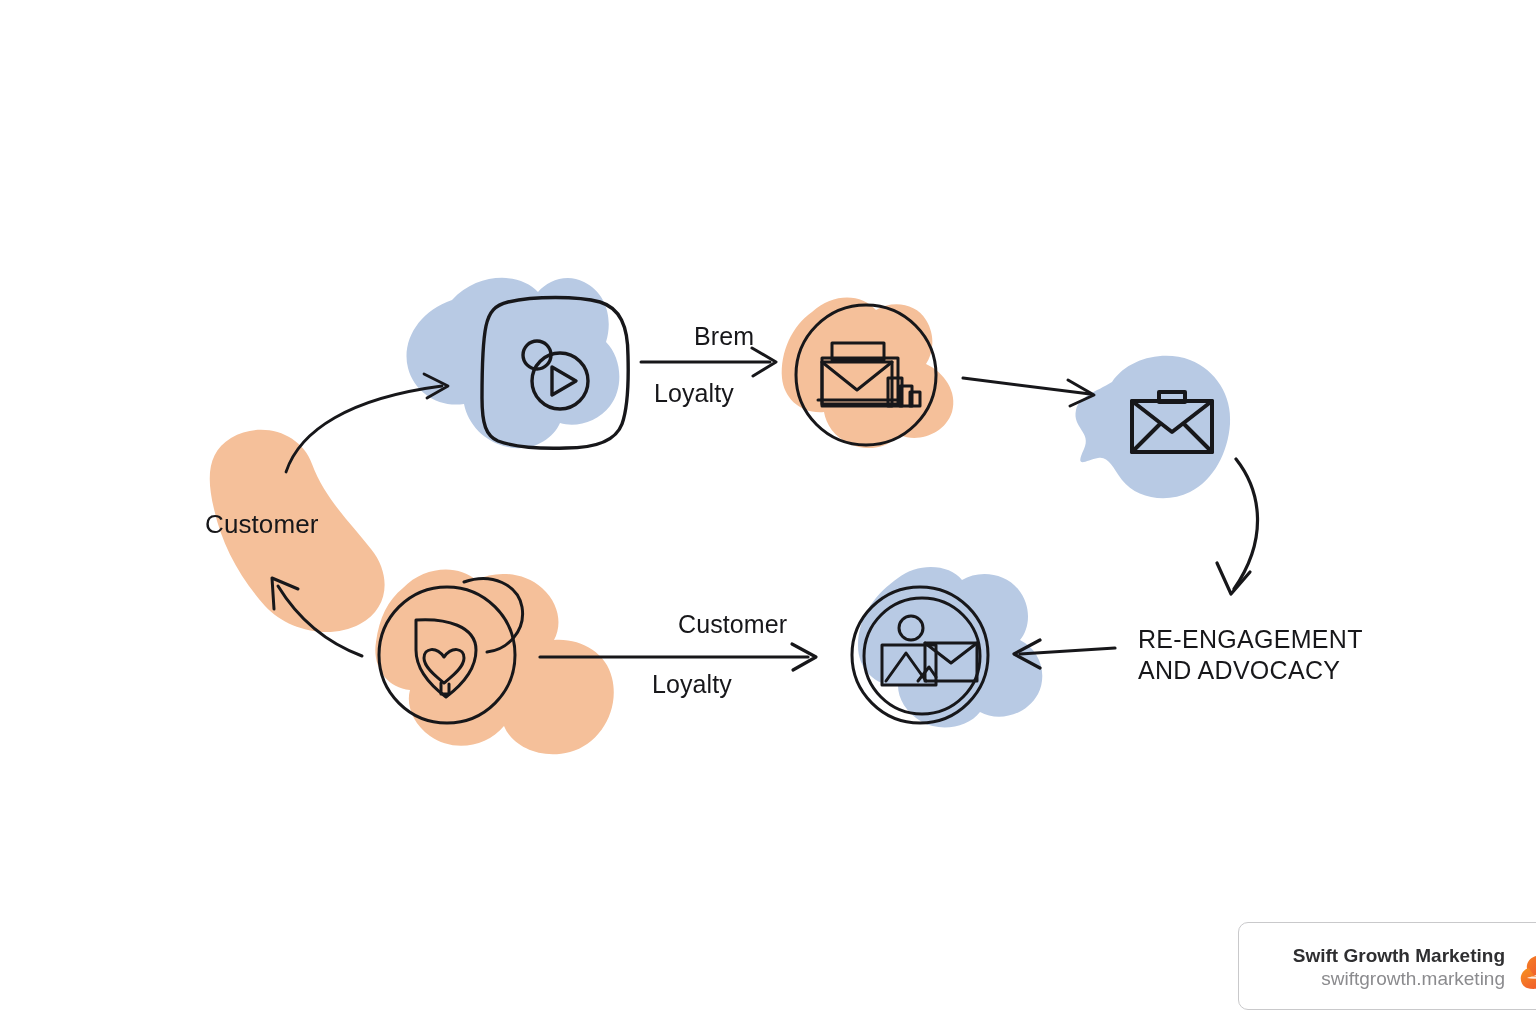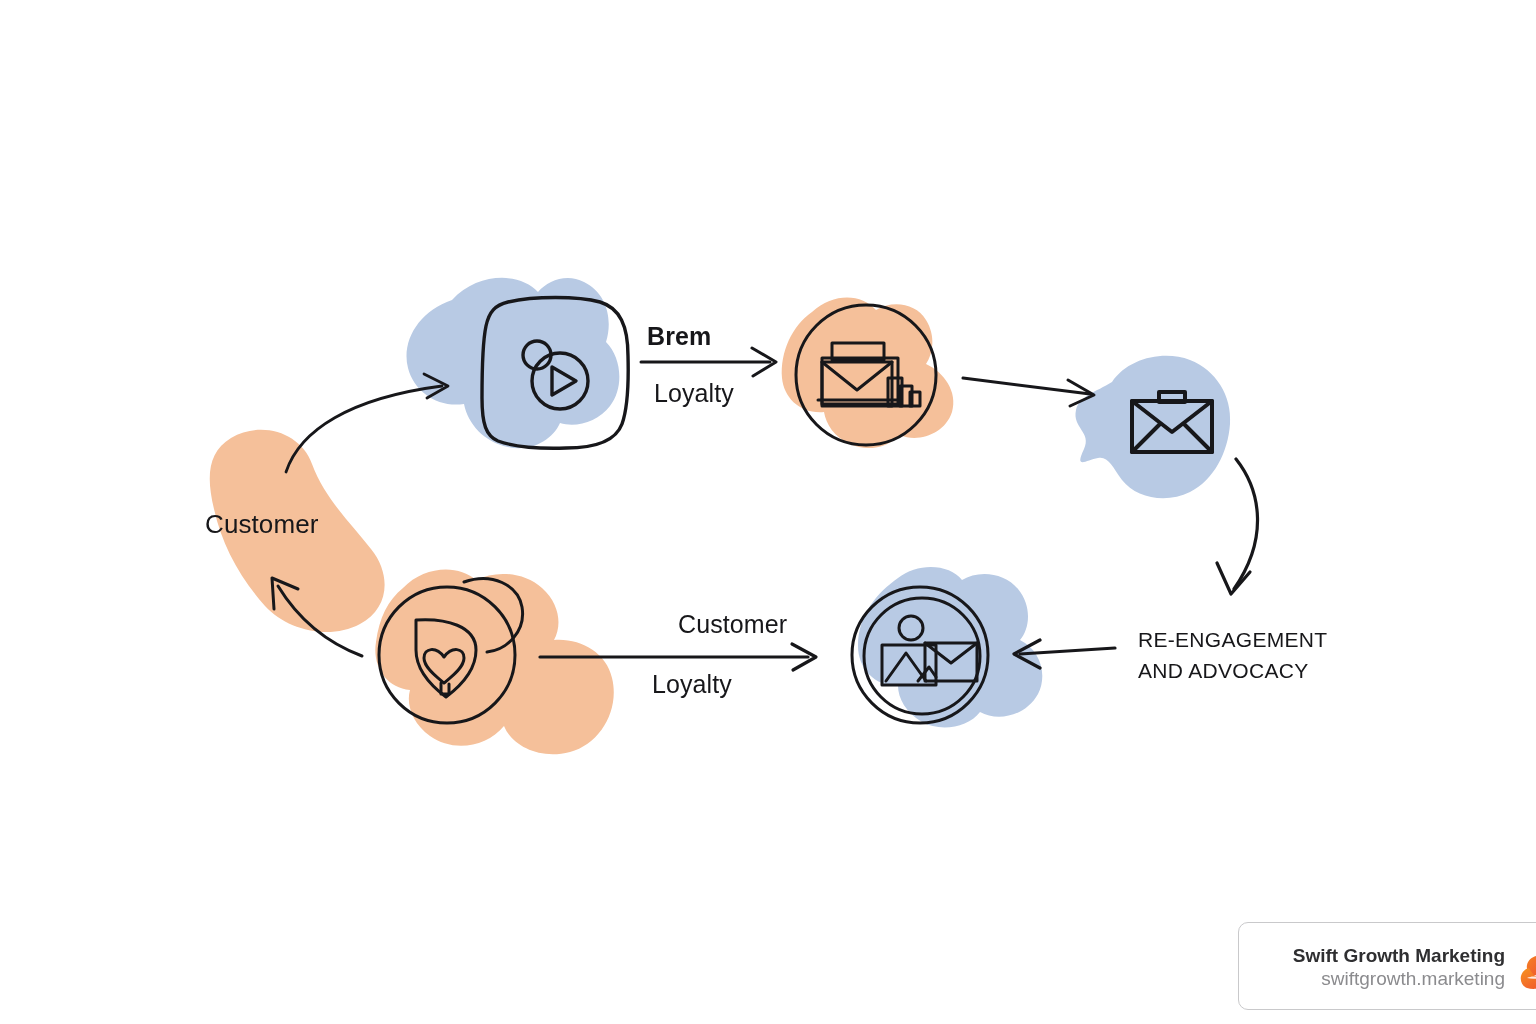--- a/index.html
+++ b/index.html
@@ -27,30 +27,30 @@
     font-size: 25px;
     color: #17171a;
     white-space: nowrap;
     letter-spacing: 0.1px;
   }
   #label-customer-left {
     left: 205px;
     top: 509px;
     font-size: 26px;
   }
-  #label-brem        { left: 647px; top: 322px; font-weight: bold; }
+  #label-brem        { left: 694px; top: 322px; }
   #label-loyalty-top { left: 654px; top: 379px; }
   #label-customer-bottom { left: 678px; top: 610px; }
   #label-loyalty-bottom  { left: 652px; top: 670px; }
 
   #label-reengagement {
     position: absolute;
     left: 1138px;
     top: 624px;
-    font-size: 21px;
+    font-size: 25px;
     line-height: 31px;
     letter-spacing: 0.3px;
     white-space: pre-line;
     color: #17171a;
   }
 
   
   #logo-badge {
     position: absolute;
     left: 1238px;

